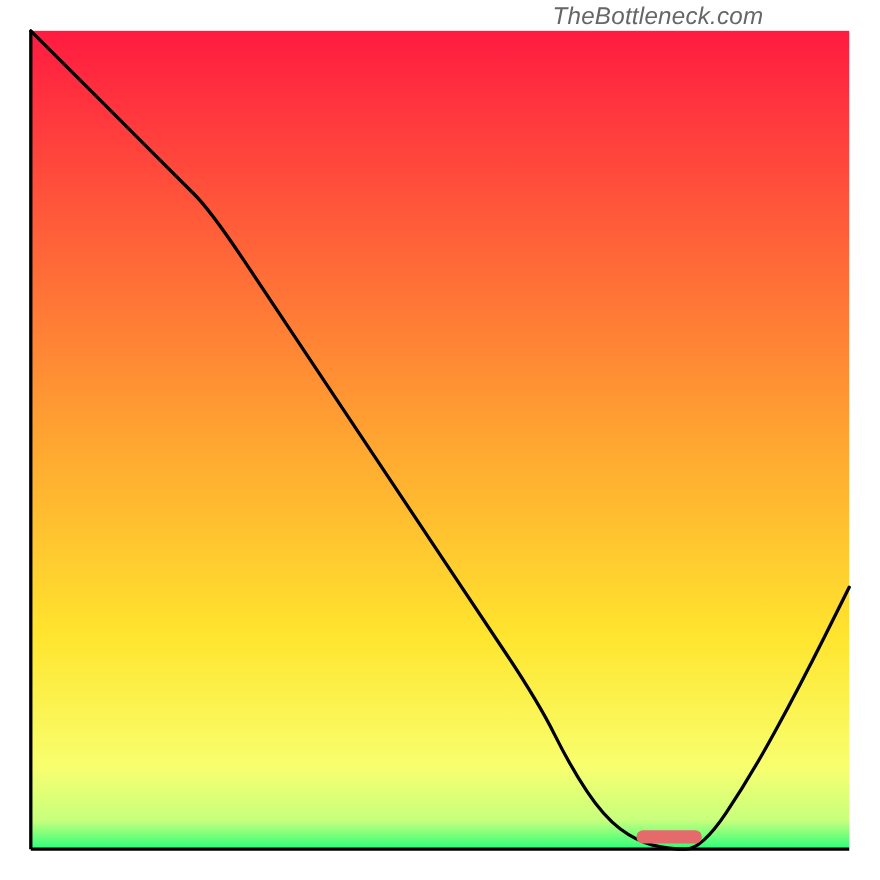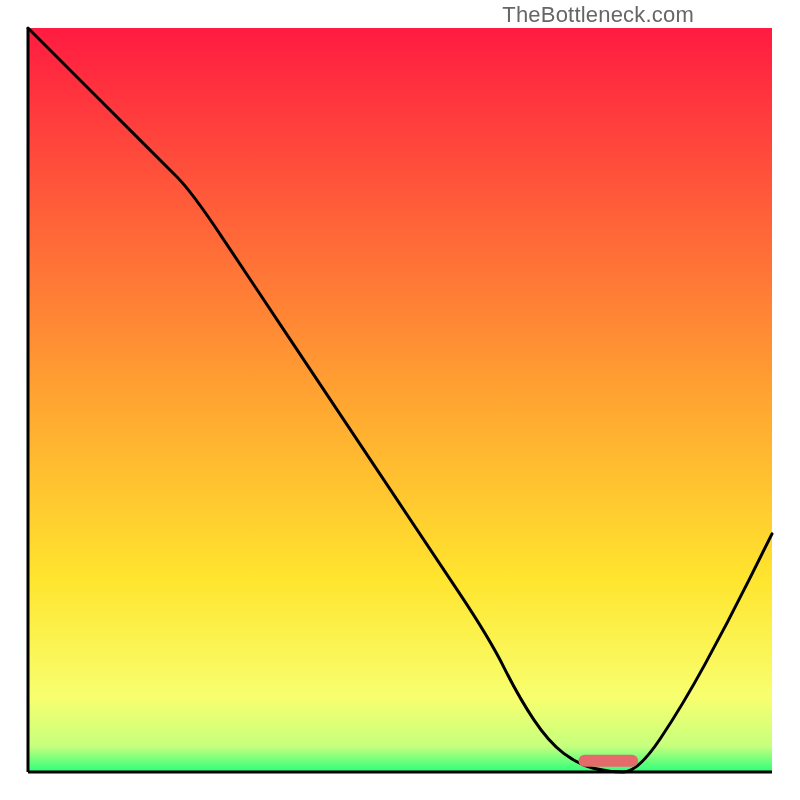--- a/index.html
+++ b/index.html
@@ -7,20 +7,21 @@
     padding: 0;
     width: 800px;
     height: 800px;
     background: #ffffff;
     font-family: Arial, Helvetica, sans-serif;
   }
   .wrap {
     position: relative;
     width: 704px;
     height: 800px;
+    font-style: italic;
   }
   .watermark {
     position: absolute;
     top: 2px;
     right: 10px;
     color: #666666;
     font-size: 22px;
     font-weight: 500;
     letter-spacing: 0.2px;
   }

